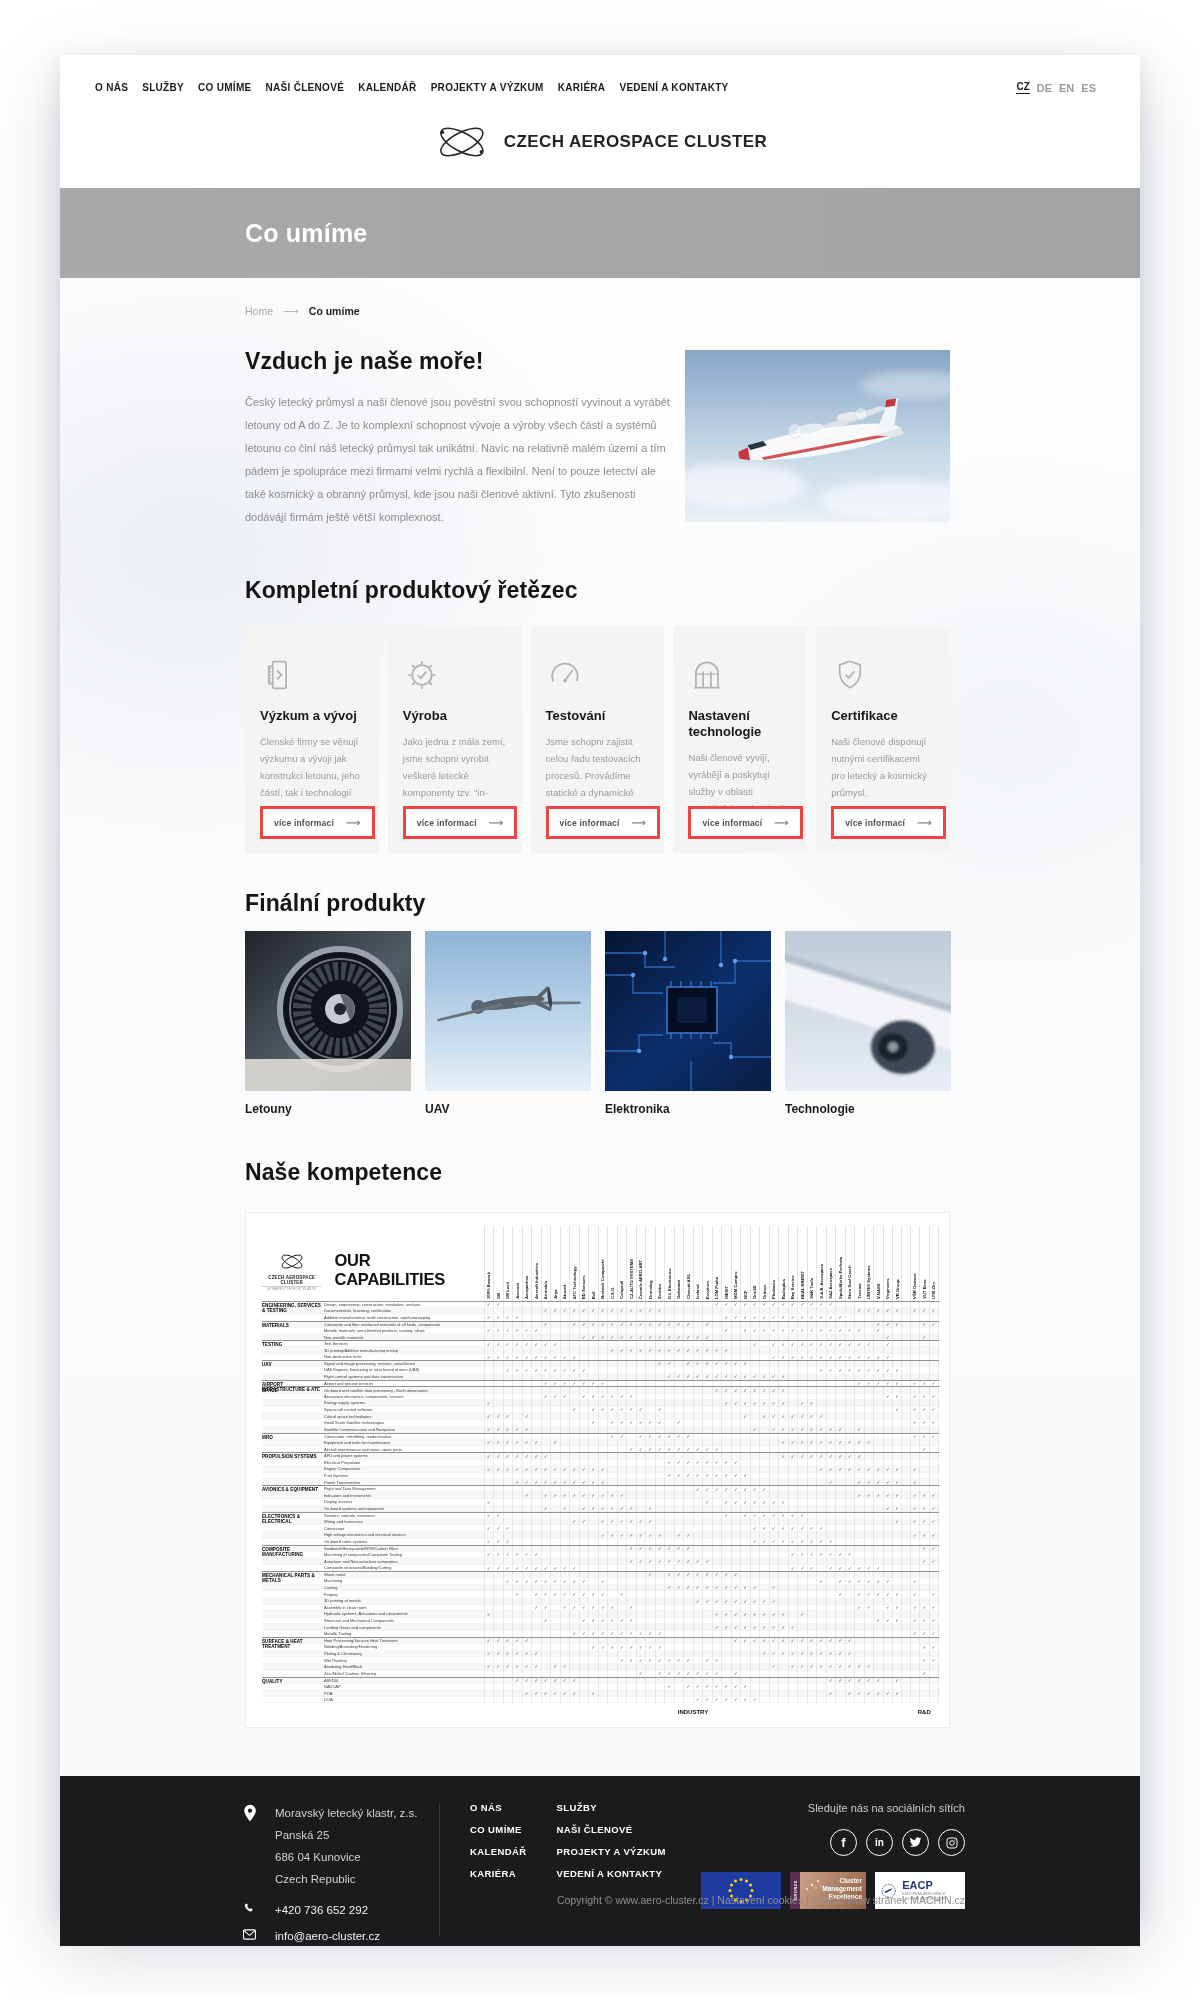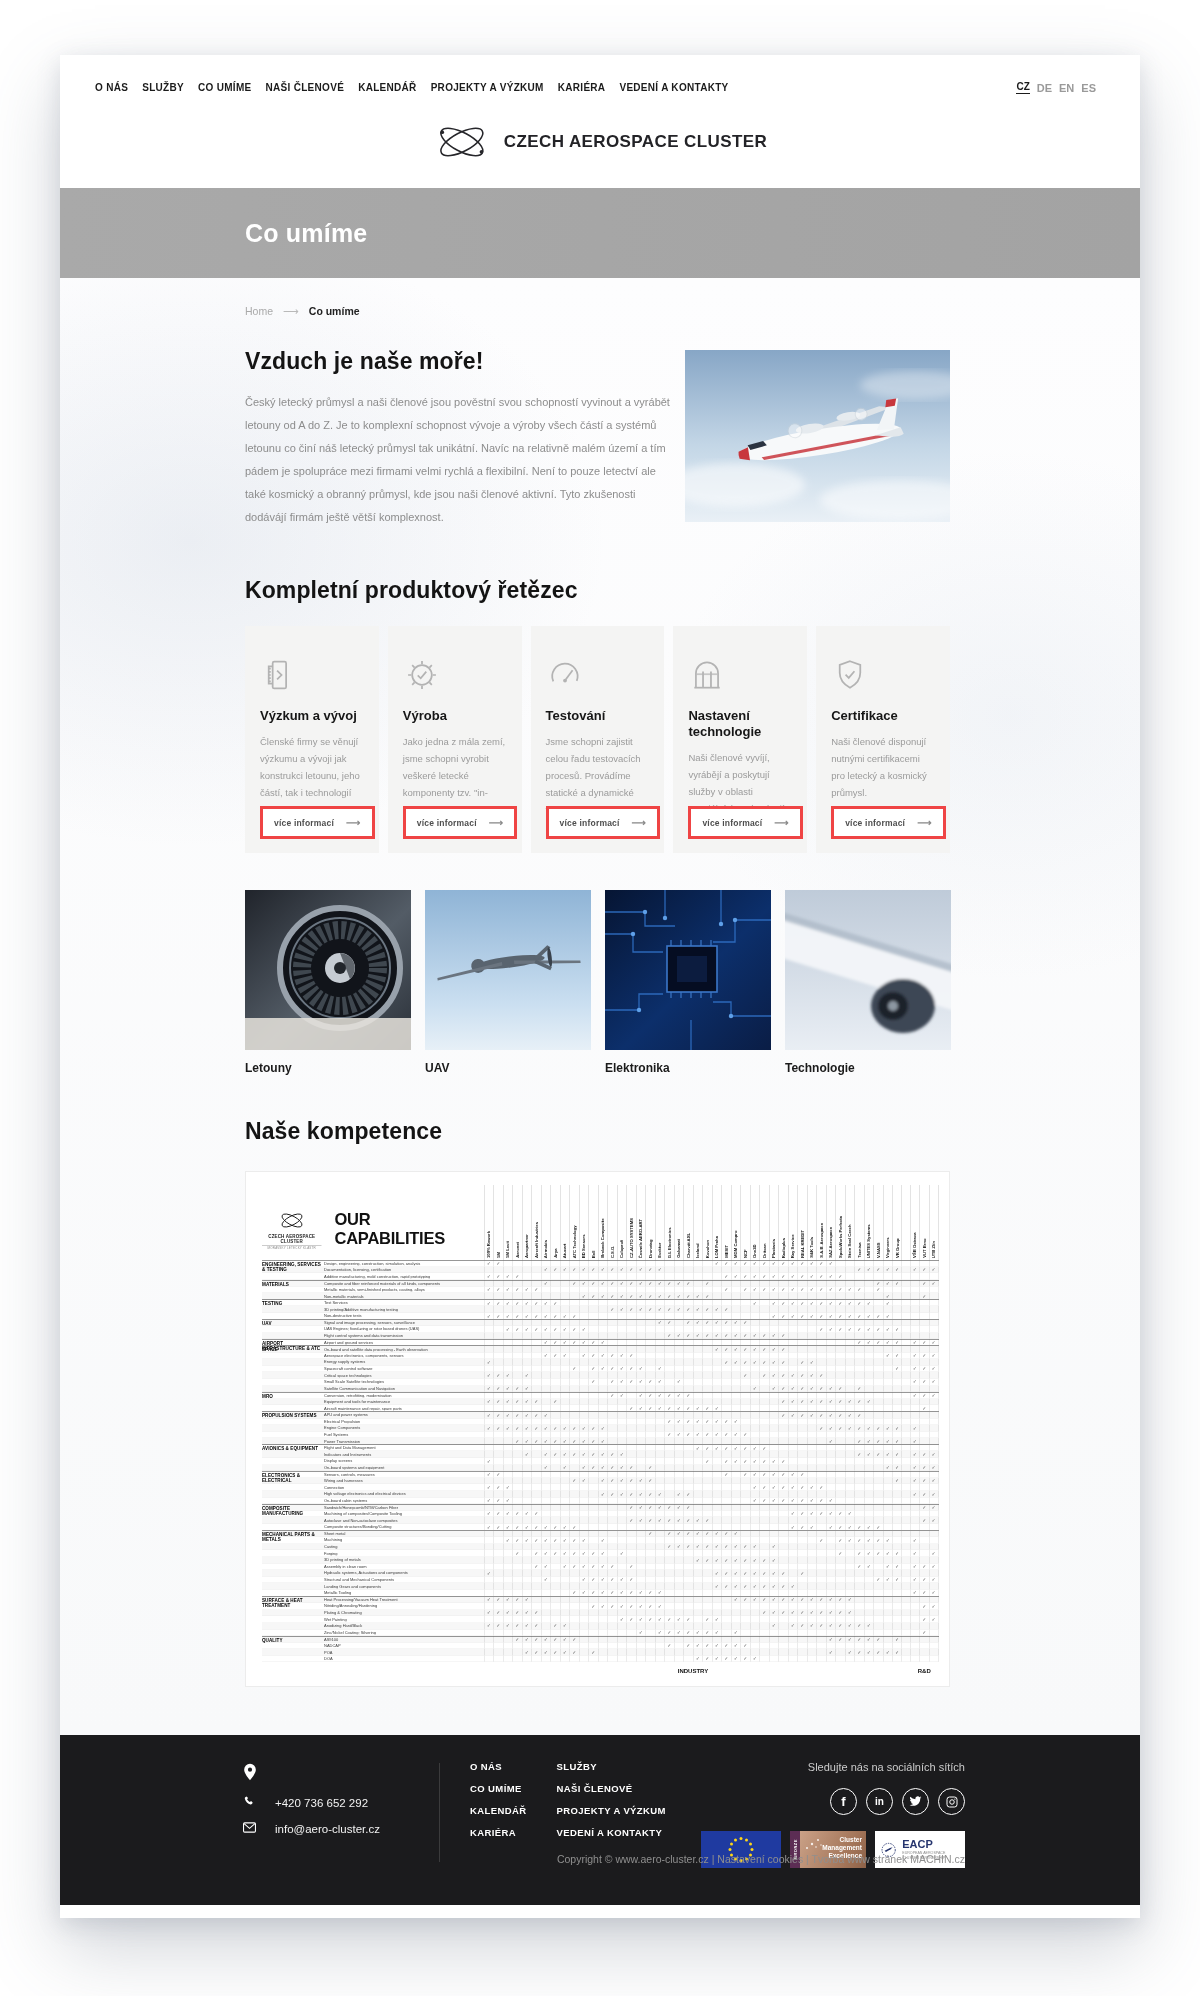--- a/index.html
+++ b/index.html
@@ -295,20 +295,21 @@
               <div class="card-text">Naši členové disponují nutnými certifikacemi pro letecký a kosmický průmysl.</div>
               <div class="card-btn">
                 <span>více informací</span>
                 <span class="arr">⟶</span>
               </div>
             </div>
           </div>
       </section>
 
       <section class="products">
+        <h2 class="sec">Finální produkty</h2>
         <div class="product-grid" id="product-grid">
             <div class="product">
               <div class="product-img">
                 <svg width="166" height="160" viewBox="0 0 166 160">
                   <defs>
                     <linearGradient id="pg1" x1="0" y1="0" x2="1" y2="1">
                       <stop offset="0" stop-color="#20242b"></stop>
                       <stop offset=".55" stop-color="#535c66"></stop>
                       <stop offset="1" stop-color="#2a3038"></stop>
                     </linearGradient>
@@ -3914,20 +3915,26 @@
 
     <footer class="footer">
       <div class="footer-inner">
         <div class="f-contact">
           <div class="f-addr">
             <span class="ico">
               <svg width="14" height="18" viewBox="0 0 24 30">
                   <path d="M12 1a10 10 0 0 0-10 10c0 7 10 18 10 18s10-11 10-18A10 10 0 0 0 12 1zm0 13.6A3.6 3.6 0 1 1 12 7.4a3.6 3.6 0 0 1 0 7.2z" fill="#fff"></path>
                 </svg>
             </span>
+            <div class="f-addr-lines">
+              <div>Moravský letecký klastr, z.s.</div>
+              <div>Panská 25</div>
+              <div>686 04 Kunovice</div>
+              <div>Czech Republic</div>
+            </div>
           </div>
           <div class="f-row">
             <span class="ico">
               <svg width="13" height="13" viewBox="0 0 24 24">
                   <path d="M6.4 2.6l3 3-1.9 2.4c1 2.2 2.9 4.1 5.1 5.1l2.4-1.9 3 3-1.7 2.5c-.6.7-1.6 1-2.5.8C9 16.2 4.7 11.9 3.4 6.8c-.2-.9.1-1.9.8-2.5z" fill="#fff"></path>
                 </svg>
             </span>
             <span>+420 736 652 292</span>
           </div>
           <div class="f-row">

